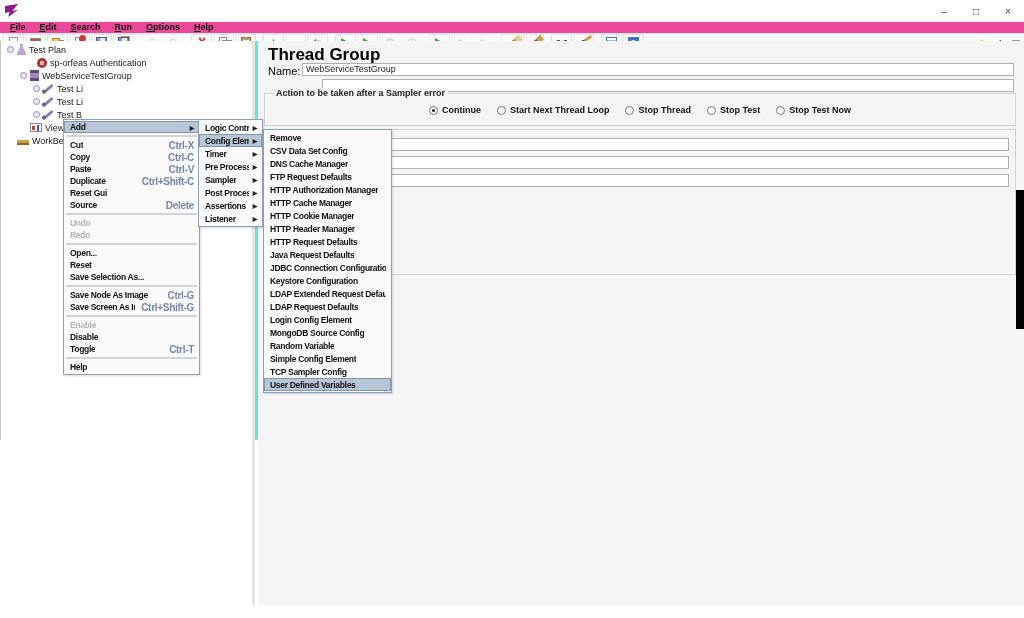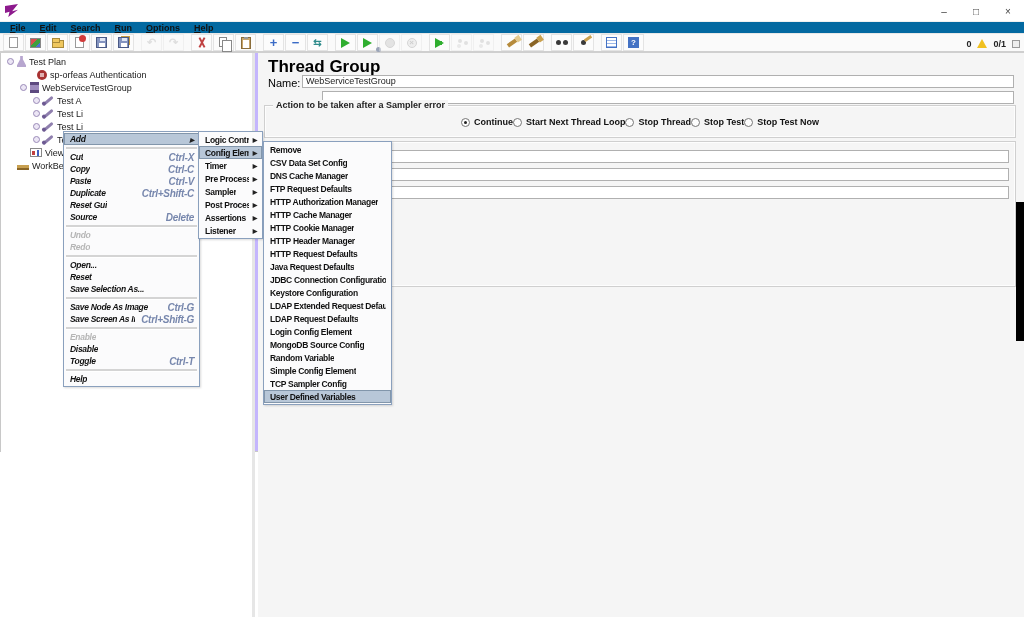--- a/index.html
+++ b/index.html
@@ -11,21 +11,21 @@
     background:#fff; display:flex; align-items:center; padding-left:5px; border-bottom:1px solid #f0f0f0;}
   .applogo { width:13px; height:13px; margin-right:5px; background:#8d1a8d;
     clip-path:polygon(0 15%, 100% 0, 55% 55%, 100% 45%, 25% 100%, 35% 60%, 0 70%); }
   .title { font-size:9.5px; color:#111; }
   .wctrls { position:absolute; right:0; top:0; height:22px; display:flex; }
   .wc { width:32px; height:22px; display:flex; align-items:center; justify-content:center;
     color:#444; font-size:10px; }
 
   
   #menubar { position:absolute; left:0; top:22px; width:1024px; height:12px;
-    background:#0369a1; display:flex; align-items:center; padding-left:4px; gap:2px;
+    background:#ec4899; display:flex; padding-left:4px; gap:2px;
     border-bottom:1px solid #e8e8e8; }
   .mb-item { font-size:9px; font-weight:bold; color:#111; padding:0 6px; }
   .mu { text-decoration:underline; }
 
   
   #toolbar { position:absolute; left:0; top:34px; width:1024px; height:19px;
     background:#fafafa; border-bottom:2px solid #cfcfcf; display:flex; align-items:center; padding:0 3px; }
   .tb-items { display:flex; align-items:center; height:17px; }
   .tb { width:21px; height:17px; border:1px solid #e4e4e4; background:#fcfcfc;
     display:flex; align-items:center; justify-content:center; margin-right:1px; }
@@ -82,22 +82,22 @@
   .i-help { width:11px; height:11px; background:#4472c4; color:#fff; font-size:8px; font-weight:bold;
     display:flex; align-items:center; justify-content:center; }
 
   .tb-status { position:absolute; right:4px; top:0; height:19px; display:flex; align-items:center;
     gap:6px; font-size:9px; font-weight:bold; color:#222; }
   .warn-tri { width:0; height:0; border-left:5px solid transparent; border-right:5px solid transparent;
     border-bottom:9px solid #f0c020; }
   .statbox { width:8px; height:8px; border:1px solid #9a9a9a; background:#eee; }
 
   
-  #content { position:absolute; left:0; top:53px; width:1024px; height:399px;
-    border:1px solid #c8c8c8; border-top:none; background:#c4b5fd; }
+  #content { position:absolute; left:0; top:41px; width:1024px; height:399px;
+    border:1px solid #c8c8c8; border-top:none; background:#5eead4; }
   #tree { position:absolute; left:0; top:0; width:254px; height:564px; background:#fff;
     border-right:3px solid #e6e6e6; padding-top:2px; }
   .trow { display:flex; align-items:center; height:13px; gap:3px; font-size:9px; color:#1a1a1a; }
   .handle { width:7px; height:7px; border:1px solid #9a8ab8; border-radius:50%;
     background:#ece6f5; flex:none; visibility:hidden; }
   .trow.has-handle .handle { visibility:visible; }
   .ticon { position:relative; flex:none; display:inline-block; }
   .tlabel { white-space:nowrap; }
   .ti-plan { width:9px; height:11px; background:#b7a6cf;
     clip-path:polygon(35% 0,65% 0,65% 30%,100% 85%,100% 100%,0 100%,0 85%,35% 30%); }
@@ -119,37 +119,37 @@
   .lab { font-size:11px; font-weight:normal; color:#000; }
   .tfield { position:absolute; background:#fff; border:1px solid #b0b0b0; height:13px;
     font-size:9px; color:#222; line-height:11px; padding-left:3px; }
   #name-row-label { position:absolute; left:10px; top:24px; }
   #name-field { left:44px; top:22px; width:712px; }
   #comments-field { left:64px; top:38px; width:692px; }
   .gbox { position:absolute; border:1px solid #cfcfcf; box-shadow:inset 0 0 0 1px #fdfdfd; }
   .gbox-label { position:absolute; top:-6px; left:8px; background:#f5f5f5; padding:0 3px;
     font-size:9px; font-weight:bold; color:#222; white-space:nowrap; }
   #action-gbox { left:6px; top:52px; width:752px; height:33px; }
-  .radio-row { display:flex; justify-content:center; margin-top:11px; }
+  .radio-row { display:flex; justify-content:center; gap:16px; margin-top:11px; }
   .radio { display:flex; align-items:center; gap:4px; font-size:9px; font-weight:bold; color:#111; }
   .rdot { width:9px; height:9px; border-radius:50%; border:1px solid #777; background:#fdfdfd;
     position:relative; flex:none; }
   .radio.on .rdot::after { content:""; position:absolute; left:2px; top:2px; width:3px; height:3px;
     border-radius:50%; background:#222; }
   #props-gbox { left:6px; top:88px; width:752px; height:146px; }
   .pfield { left:116px; right:6px; width:auto; }
   #pf1 { top:8px; } #pf2 { top:26px; } #pf3 { top:44px; }
   #delay-row { position:absolute; left:-30px; top:62px; display:flex; align-items:center; gap:4px; }
   .cblabel { font-size:8.5px; font-weight:bold; letter-spacing:-0.2px; color:#111; white-space:nowrap; }
   #artifact { position:absolute; left:1015px; top:149px; width:9px; height:139px; background:#000; z-index:5; }
 
   
   .pmenu { position:absolute; background:#fbfbfc; border:1px solid #8aa0bd; z-index:30; padding:1px 0;
     box-shadow:1px 1px 2px rgba(0,0,0,.15); }
-  #menu1 { left:62px; top:78px; width:137px;font-style:italic; }
+  #menu1 { left:62px; top:78px; width:137px; }
   #menu2 { left:197px; top:78px; width:65px; }
   #menu3 { left:262px; top:88px; width:129px; }
   .mi { display:flex; justify-content:space-between; align-items:center; height:12px;
     padding:0 5px 0 6px; font-size:8.5px; font-weight:bold; letter-spacing:-0.3px;
     color:#111; white-space:nowrap; overflow:hidden; }
   #menu2 .mi, #menu3 .mi { height:13px; }
   .ml { overflow:hidden; white-space:nowrap; }
   .ma { color:#7787ad; font-size:10px; margin-left:6px; flex:none; }
   .mi.sub::after { content:"\25B6"; font-size:6px; color:#222; margin-left:4px; flex:none; }
   .mi.selected { background:#b8c7d8; box-shadow:inset 0 0 0 1px #8296ab; }
@@ -313,25 +313,20 @@
       </div>
       <div class="trow" style="padding-left: 26px;">
         <span class="handle"></span>
         <span class="ticon ti-auth"></span>
         <span class="tlabel">sp-orfeas Authentication</span>
       </div>
       <div class="trow has-handle" style="padding-left: 19px;">
         <span class="handle"></span>
         <span class="ticon ti-thread"></span>
         <span class="tlabel">WebServiceTestGroup</span>
-      </div>
-      <div class="trow has-handle" style="padding-left: 32px;">
-        <span class="handle"></span>
-        <span class="ticon ti-sampler"></span>
-        <span class="tlabel">Test A</span>
       </div>
       <div class="trow has-handle" style="padding-left: 32px;">
         <span class="handle"></span>
         <span class="ticon ti-sampler"></span>
         <span class="tlabel">Test Li</span>
       </div>
       <div class="trow has-handle" style="padding-left: 32px;">
         <span class="handle"></span>
         <span class="ticon ti-sampler"></span>
         <span class="tlabel">Test Li</span>

